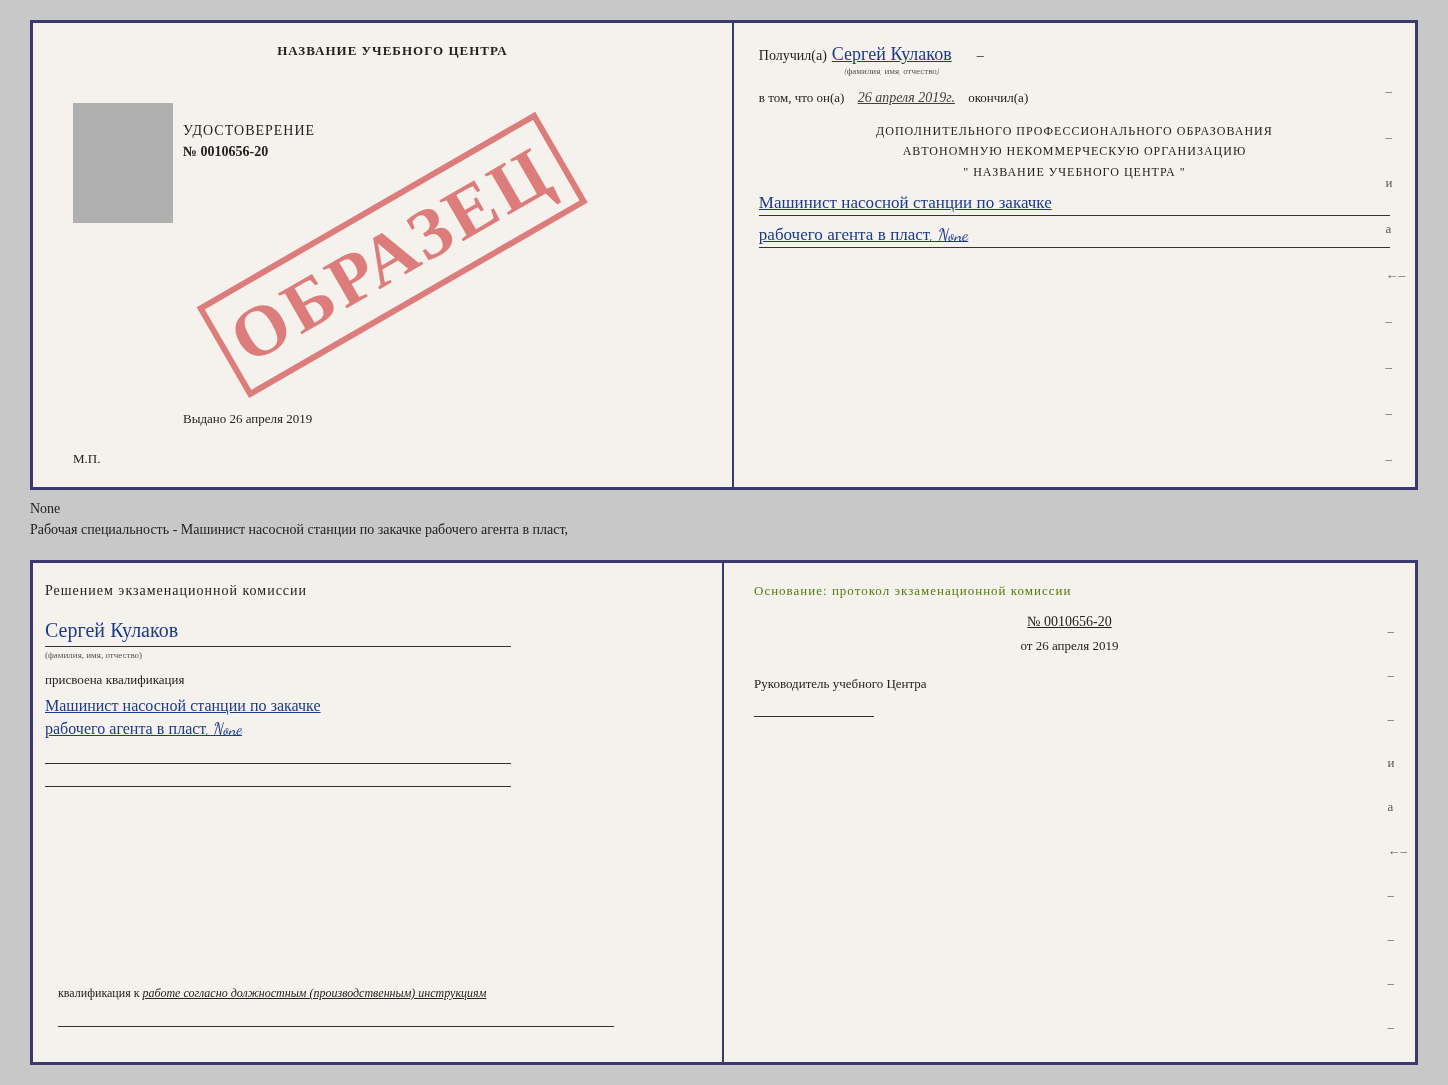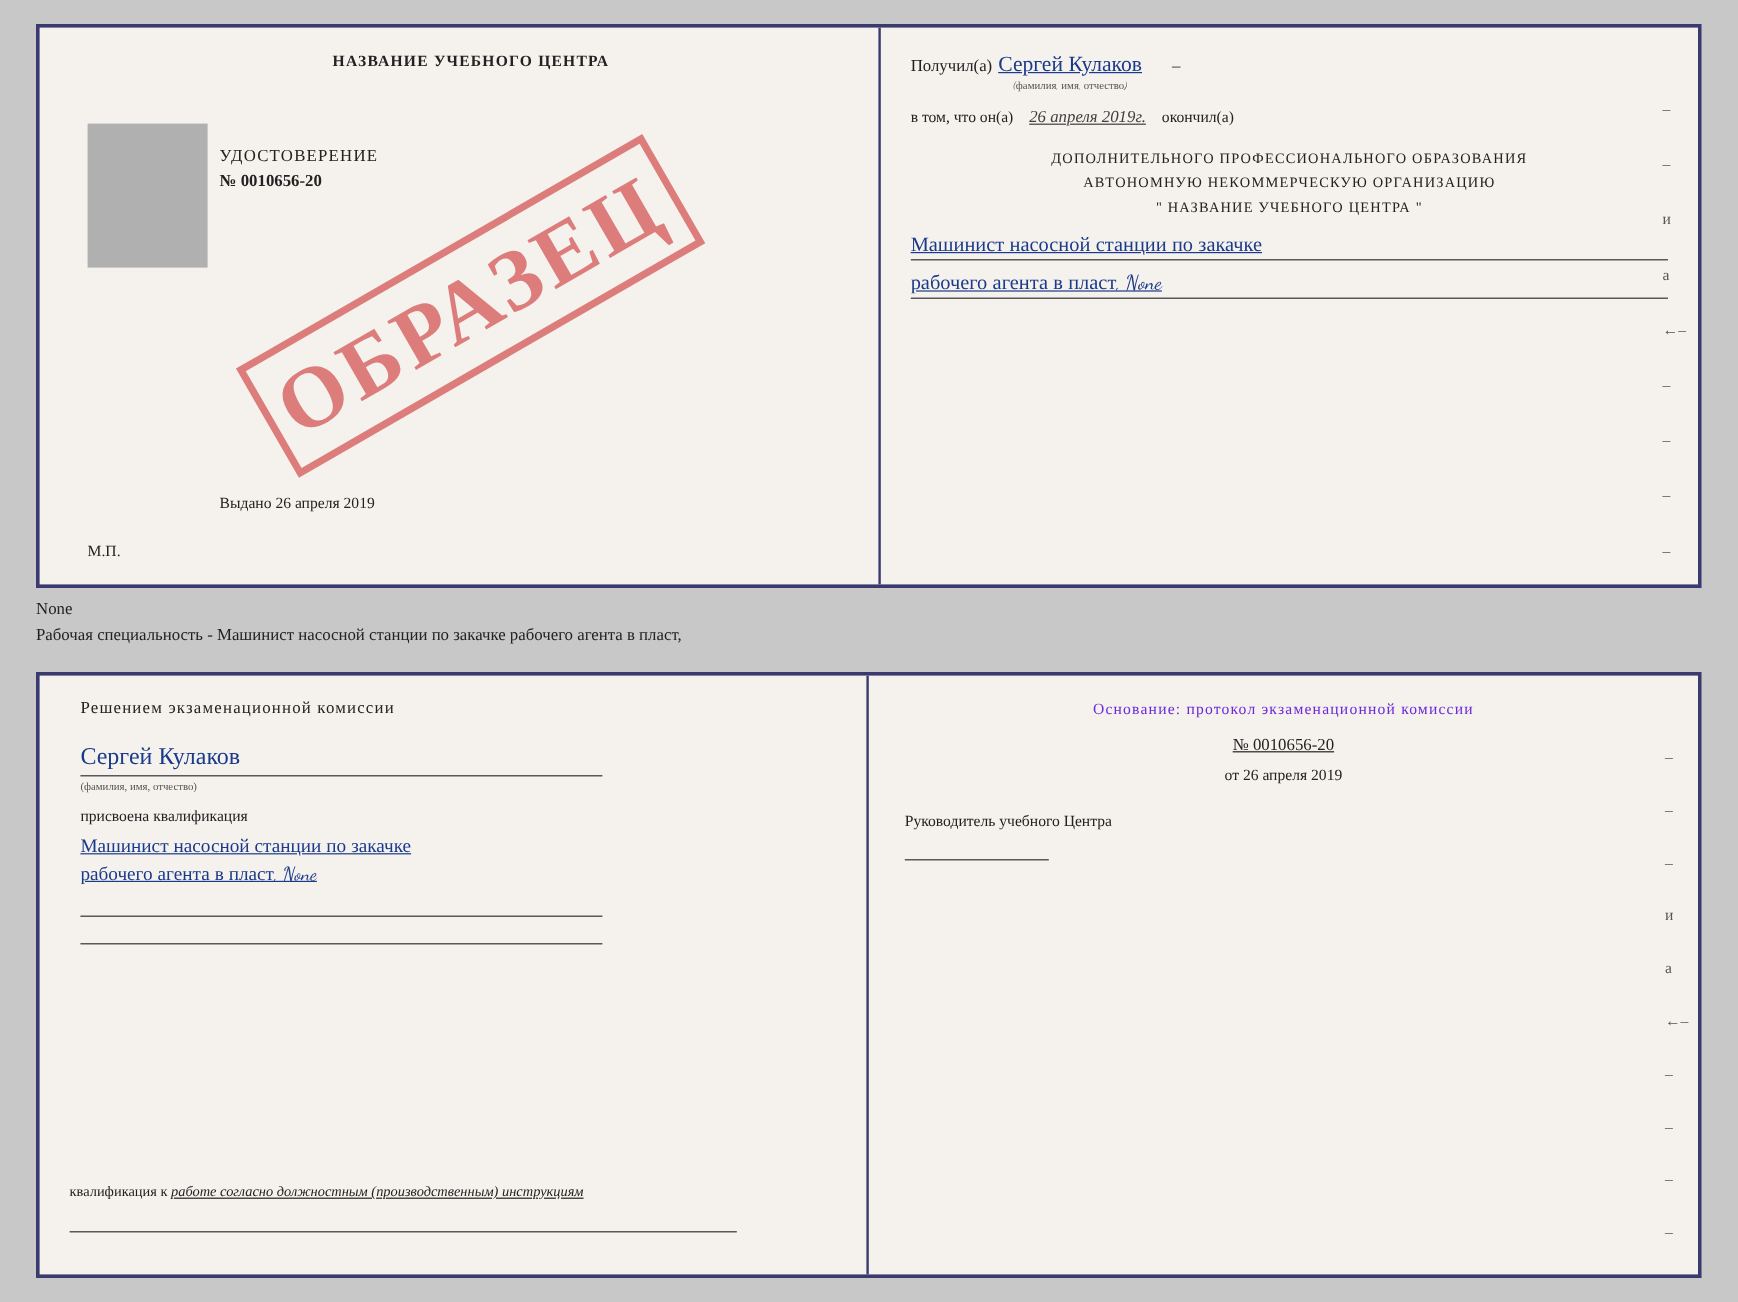--- a/index.html
+++ b/index.html
@@ -212,21 +212,21 @@
       right: 30px;
       bottom: 20px;
       background: #f5f2ee;
       border: 3px solid #3a3a6e;
       display: flex;
     }
 
     .bottom-left {
       width: 50%;
       border-right: 2px solid #3a3a6e;
-      padding: 20px 34px;
+      padding: 20px 12px;
       position: relative;
     }
 
     .bottom-right {
       width: 50%;
       padding: 20px 30px;
       position: relative;
     }
 
     .resheniem-title {
@@ -293,24 +293,23 @@
 
     .sign-line {
       border-bottom: 1px solid #333;
       width: 70%;
       height: 18px;
       margin-bottom: 5px;
     }
 
     .osnovanie-title {
       font-size: 13px;
-      color: #6d28d9;
+      color: #4d7c0f;
       letter-spacing: 1px;
       margin-bottom: 15px;
-      text-align: center;
     }
 
     .protocol-number {
       font-size: 14px;
       color: #222;
       text-align: center;
       margin-bottom: 8px;
       text-decoration: underline;
     }
 

